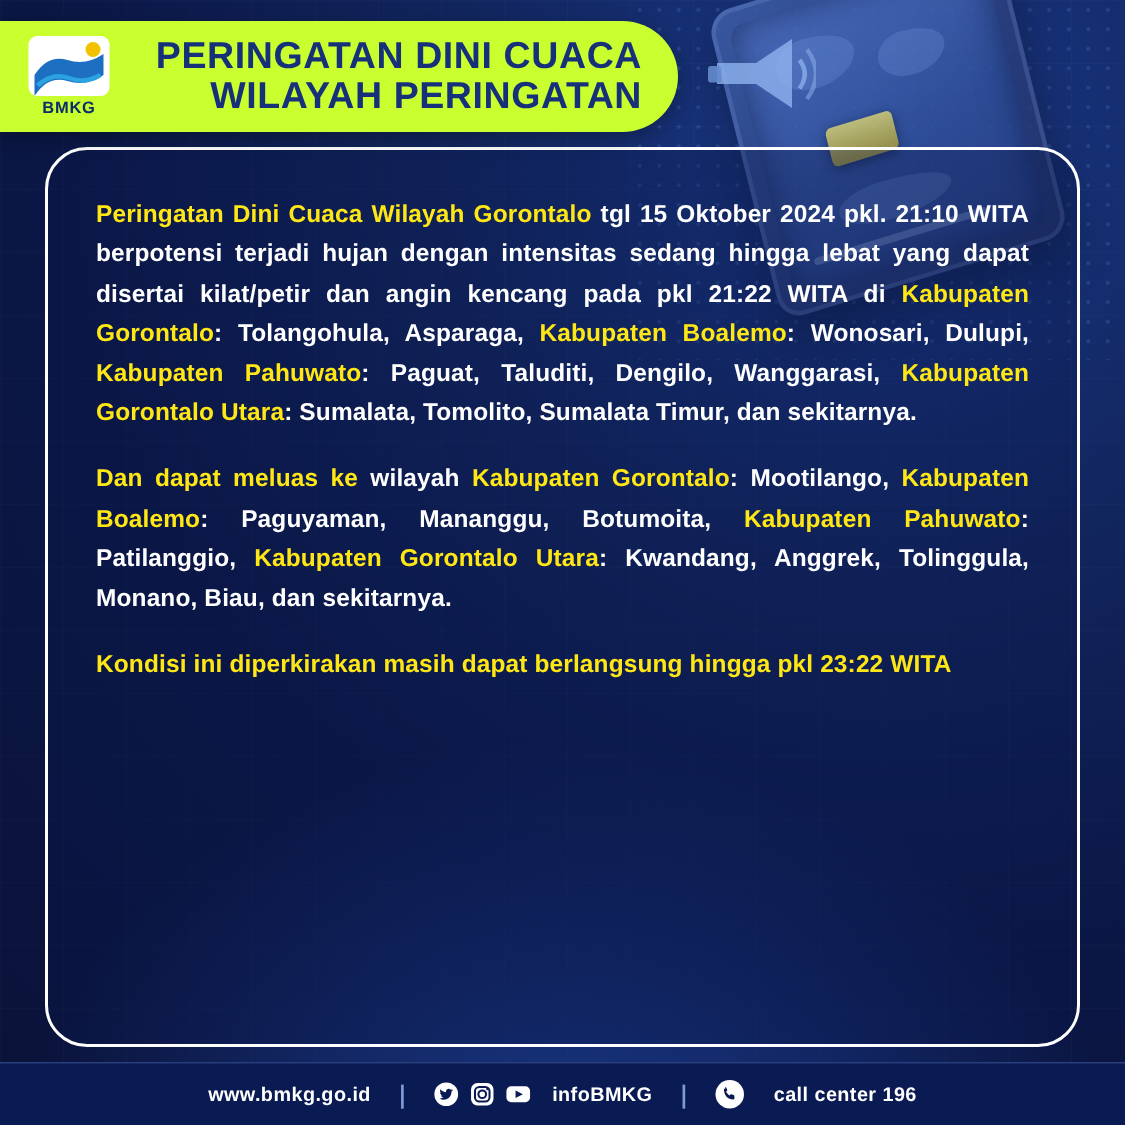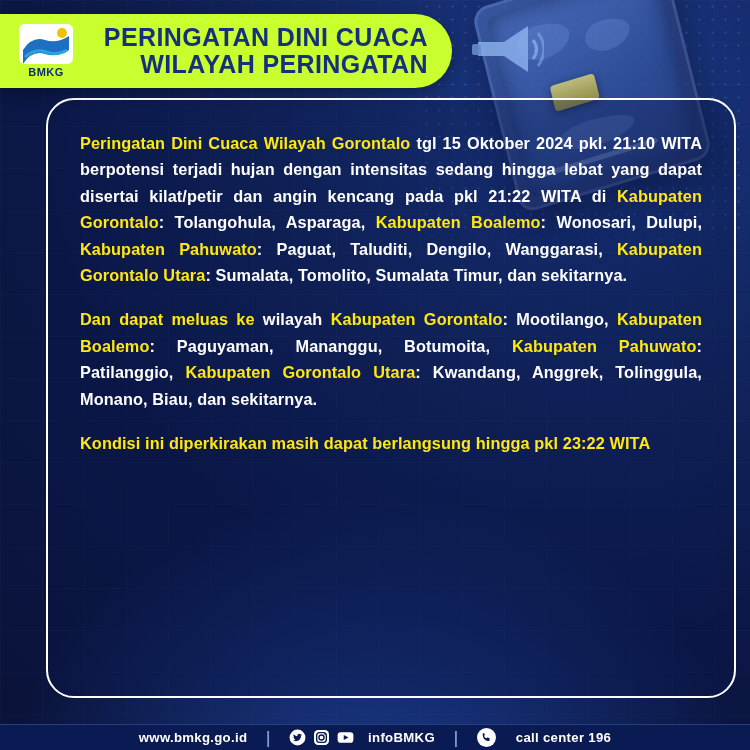--- a/index.html
+++ b/index.html
@@ -120,21 +120,21 @@
     font-size: 25px;
     line-height: 1.1;
     color: #17307a;
     letter-spacing: .4px;
     white-space: nowrap;
   }
 
   
   .card {
     position: absolute;
-    left: 46px; top: 98px;
+    left: 30px; top: 98px;
     width: 690px; height: 600px;
     border: 2px solid #ffffff;
     border-radius: 28px;
     background: rgba(10, 24, 72, 0.30);
     z-index: 4;
   }
   .card-inner {
     padding: 30px 32px 20px 32px;
     font-family: "Liberation Sans", sans-serif;
     font-weight: bold;
@@ -146,21 +146,21 @@
   }
   .hl { color: #ffe615; }
   .para { margin: 0 0 18px 0; }
   .para:last-child { margin-bottom: 0; }
   .sig { font-size: 15.5px; }
 
   
   .footer {
     position: absolute;
     left: 0; right: 0; bottom: 0;
-    height: 26px;
+    height: 42px;
     background: #0a1a52;
     border-top: 1px solid rgba(130,170,255,.25);
     display: flex; align-items: center; justify-content: center;
     gap: 14px;
     z-index: 6;
   }
   .footer-text {
     font-family: "Liberation Sans", sans-serif;
     font-weight: bold;
     font-size: 13.2px;

